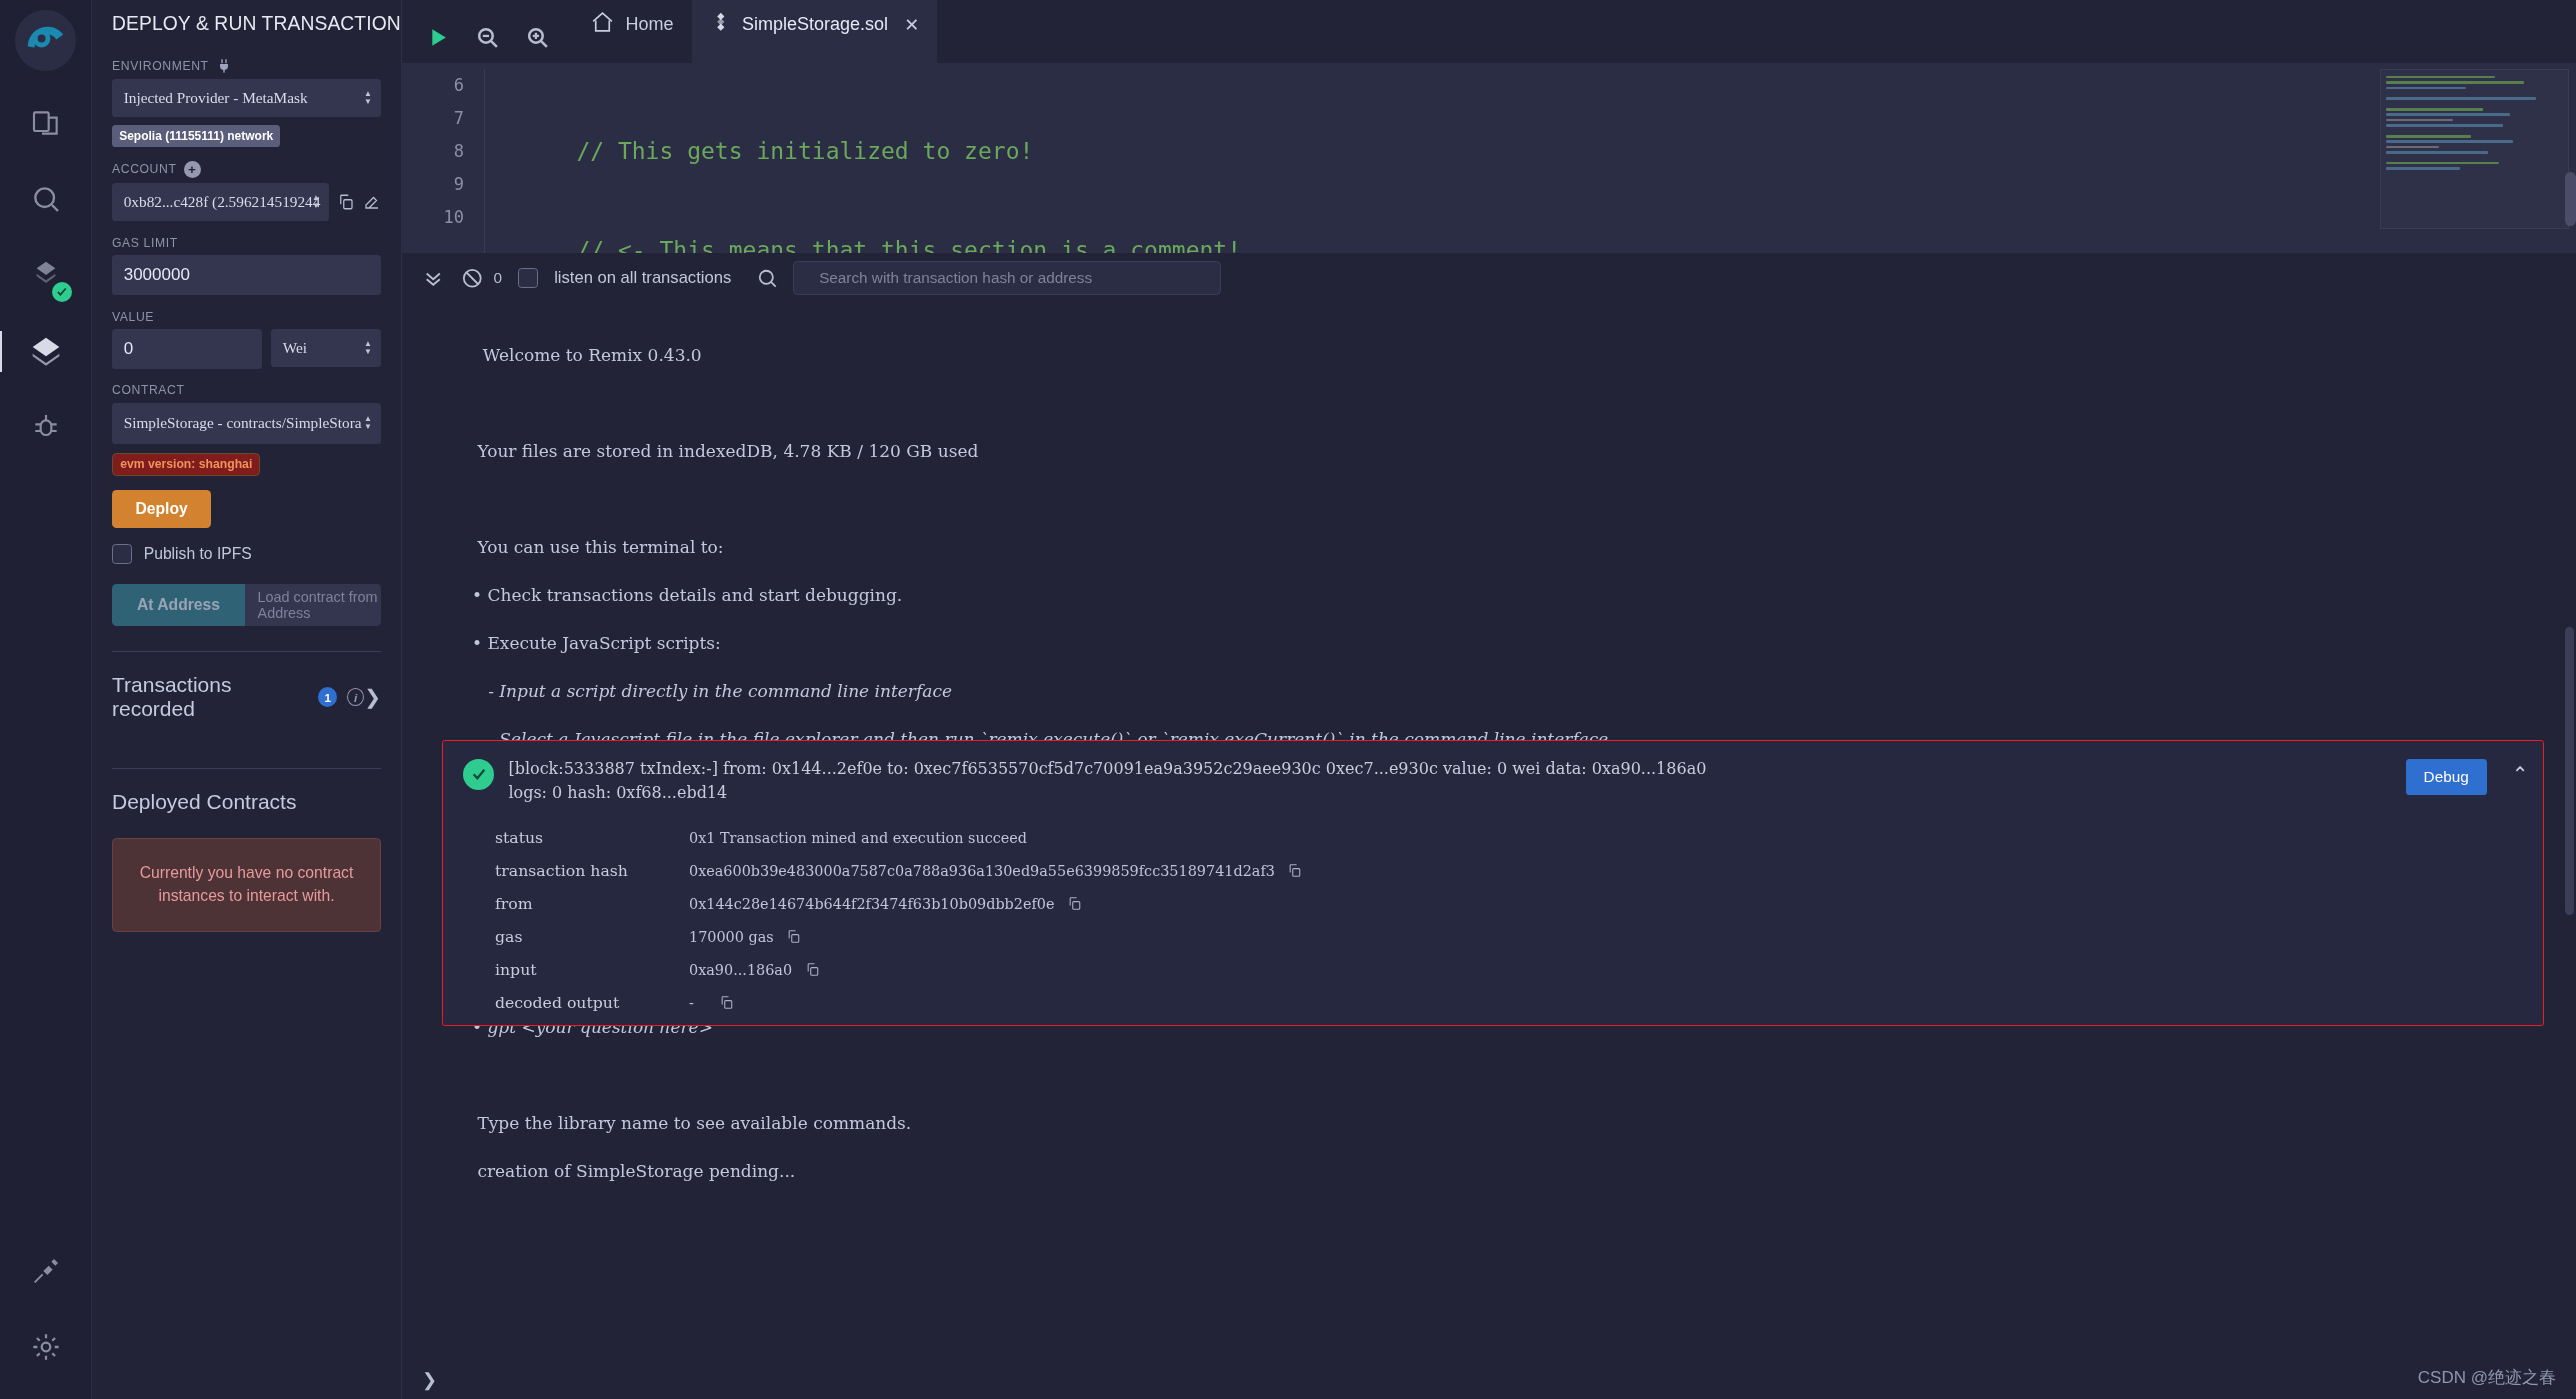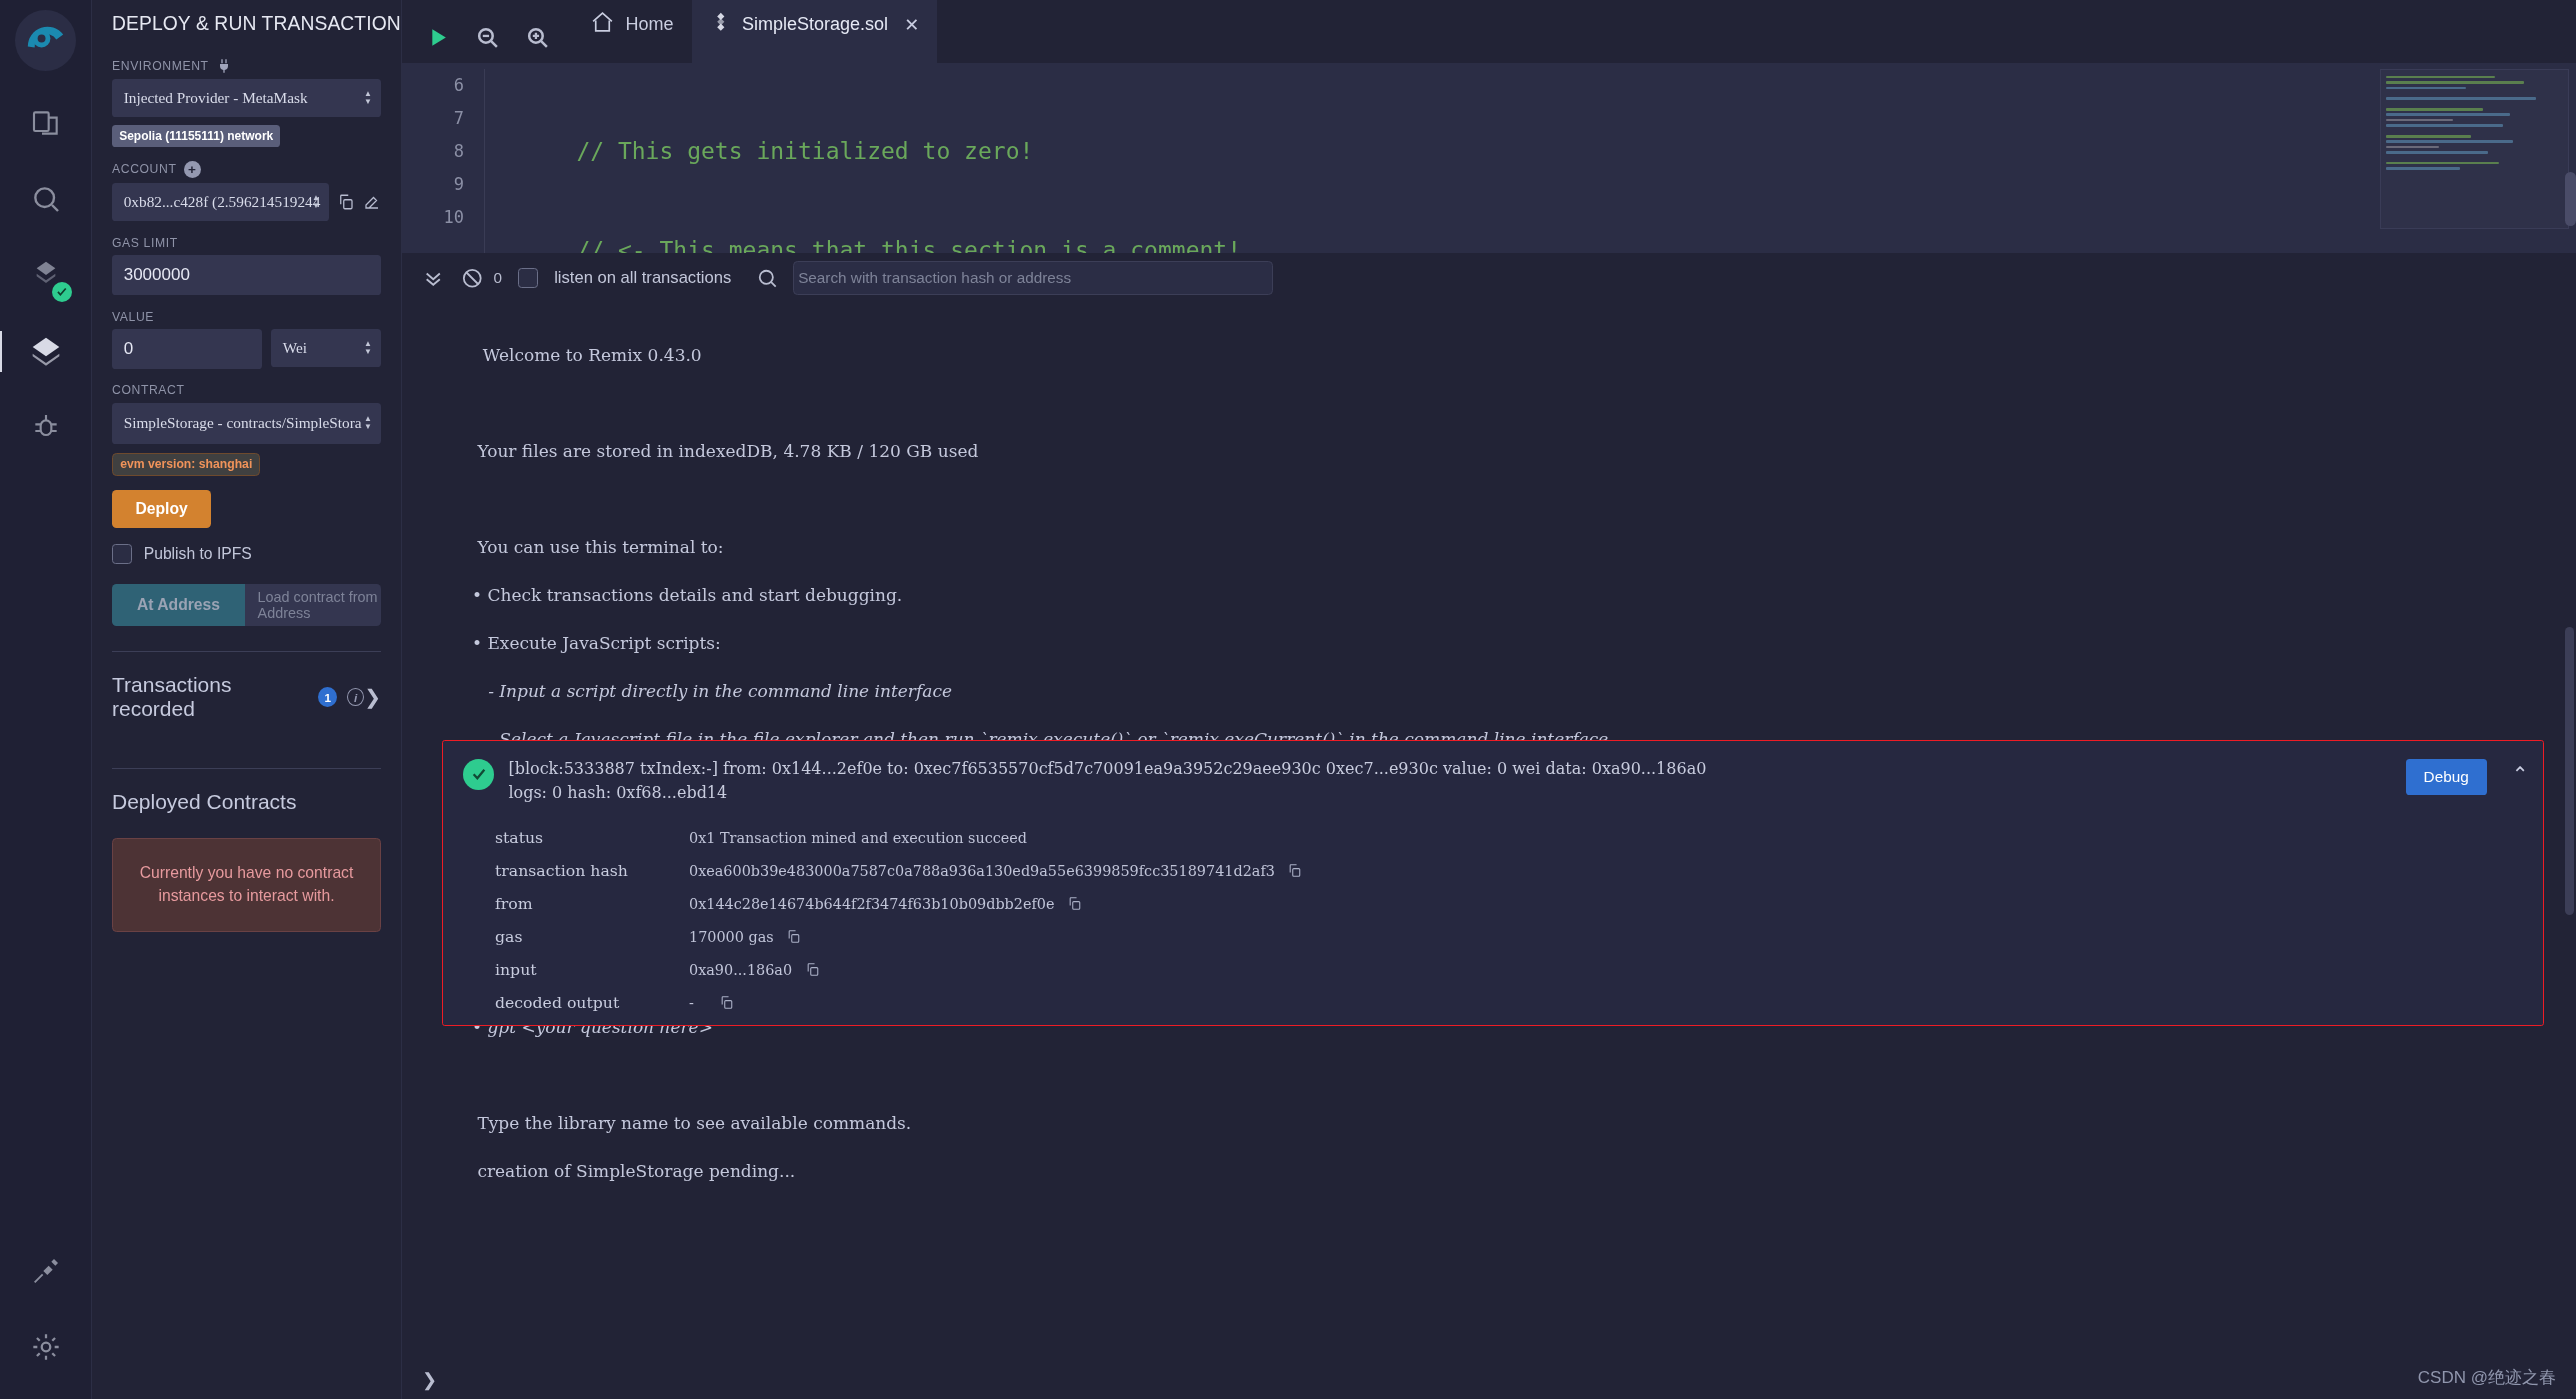--- a/index.html
+++ b/index.html
@@ -98,21 +98,21 @@
   .row-inline { display:flex; align-items:center; gap: 8px; }
   .icon-btn { color:#b8bcd0; display:flex; align-items:center; justify-content:center; }
   .icon-btn svg { width: 18px; height: 18px; display:block; }
 
   .value-row { display:flex; gap: 9px; align-items: stretch; }
   .value-row .input-box { flex: 1; }
   .value-row .unit-select { flex: 0 0 110px; }
 
   .evm-badge {
     display:inline-block; margin-top: 9px;
-    background: #404040; border: 0.9px solid #6e4a2d; border-radius: 4.5px;
+    background: #7f1d1d; border: 0.9px solid #6e4a2d; border-radius: 4.5px;
     color: #f0935a; font-size: 12.2px; font-weight: 700; padding: 3.6px 7.2px;
   }
   .deploy-btn {
     margin-top: 14.4px; background: #d3822f; color: #fff;
     font-size: 15.7px; font-weight: 700; border: none; border-radius: 4.5px;
     padding: 10px 23.4px; cursor: pointer; display:block;
   }
   .ipfs-row { display:flex; align-items:center; gap: 11.7px; margin-top: 16px; }
   .cb {
     width: 20px; height: 20px; border: 0.9px solid #6b6f88;
@@ -211,22 +211,22 @@
     height: 50px; background: #222336; display:flex; align-items:center;
     gap: 16px; padding: 0 20px; flex: 0 0 50px;
   }
   .tt-icon { color: #b9bdd0; display:flex; align-items:center; }
   .tt-icon svg { width: 22.5px; height: 22.5px; display:block; }
   .tt-count { color:#b9bdd0; font-size: 15.3px; margin-left: -5.4px; }
   .tt-check { width: 20px; height: 20px; border:0.9px solid #6b6f88; border-radius:3.6px; background:#2b2d44; }
   .tt-label { font-size: 16.6px; color:#c3c7da; }
   .tt-search-wrap { display:flex; align-items:center; gap: 14.4px; margin-left: 9px; }
   .tt-search {
-    width: 480px; height: 34px; background: #2b2d45; border:0.9px solid #3c3e57;
-    border-radius: 4.5px; display:flex; align-items:center; padding: 0 4px;
+    width: 428px; height: 34px; background: #2b2d45; border:0.9px solid #3c3e57;
+    border-radius: 4.5px; display:flex; align-items:center; padding: 0 25px;
     color: #7e8398; font-size: 15.3px;
   }
 
   
   .terminal {
     flex: 1; background: #222336; overflow: hidden; position: relative;
     padding: 0 12px 0 0;
   }
   .term-text {
     font-family: "DejaVu Serif", serif;

